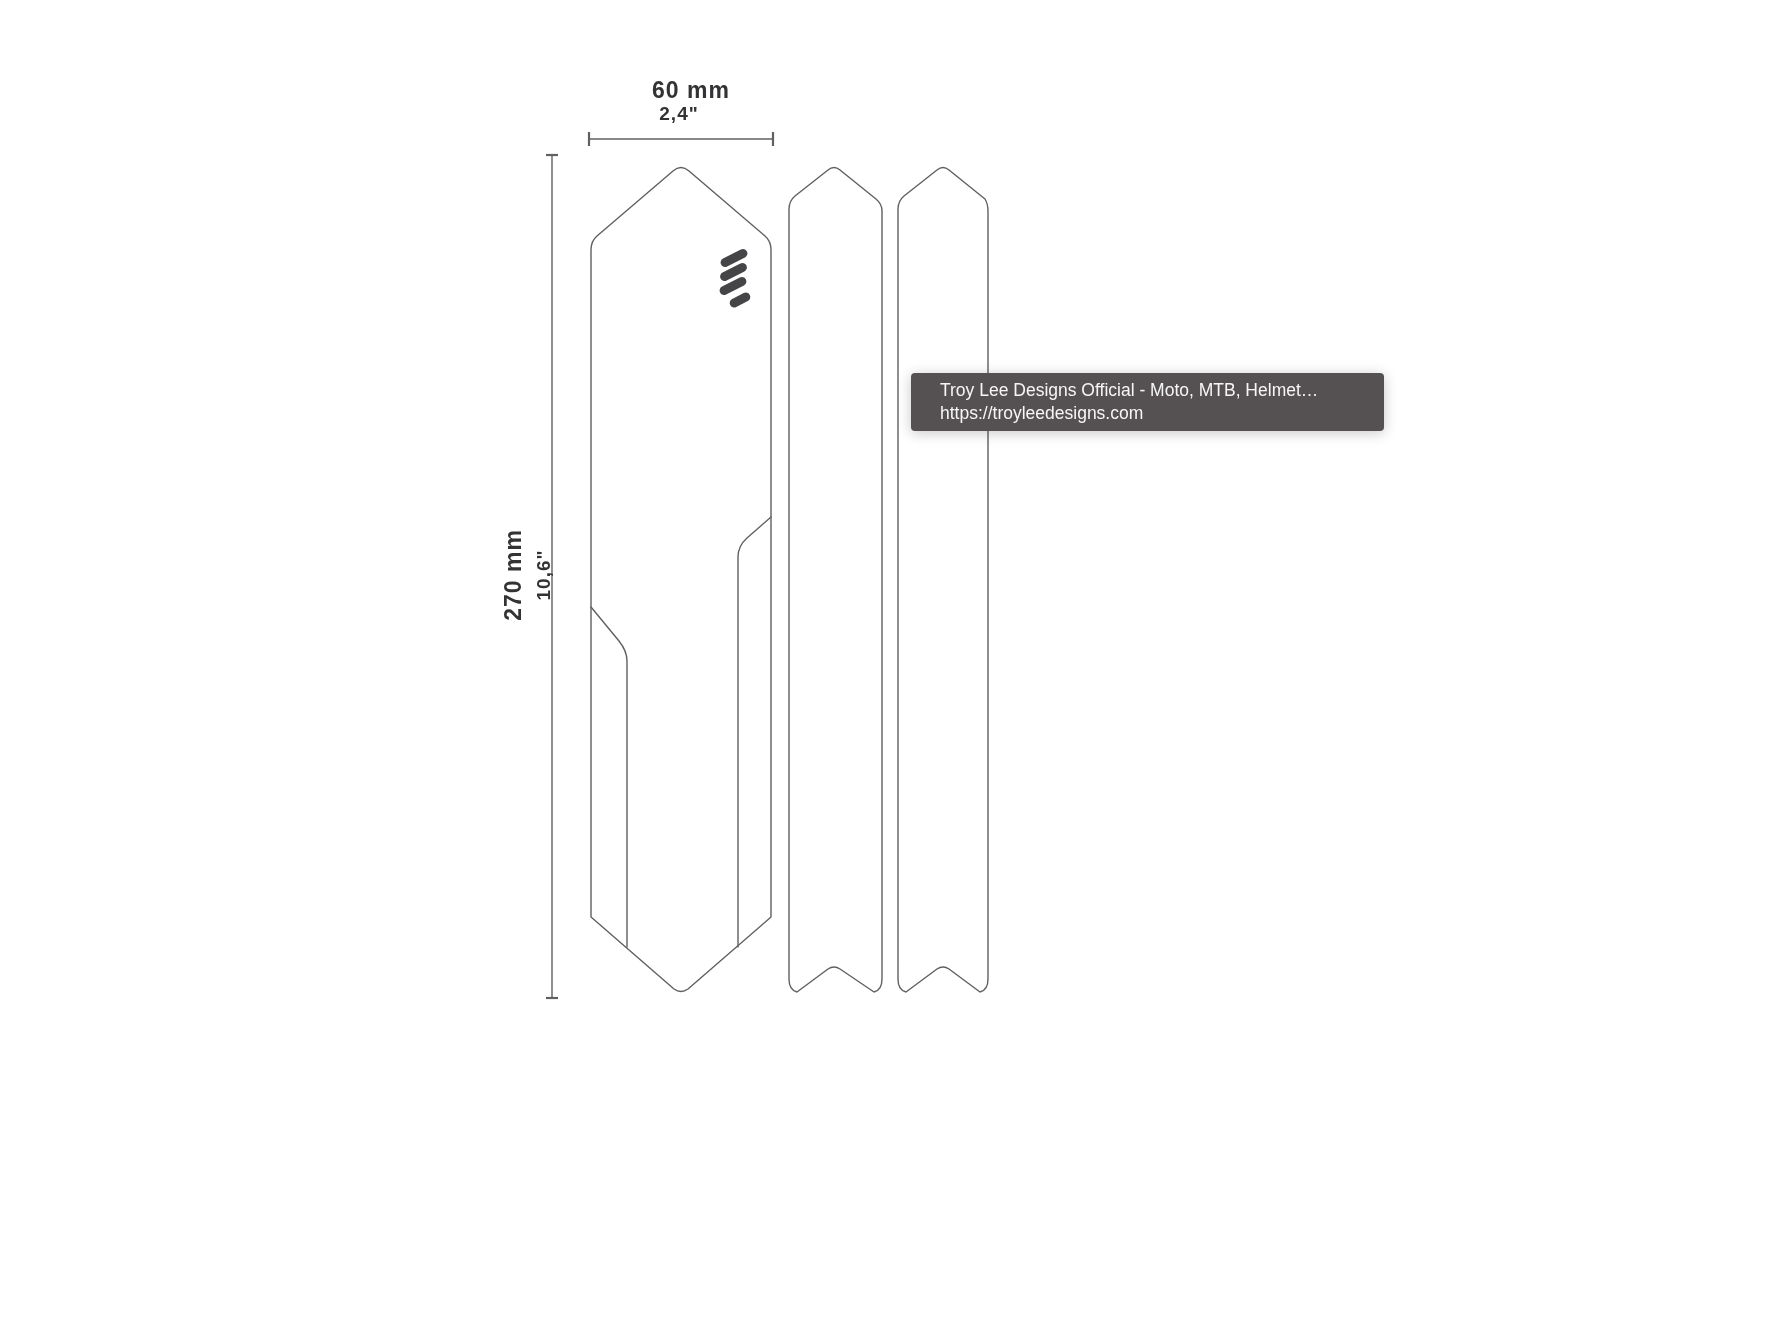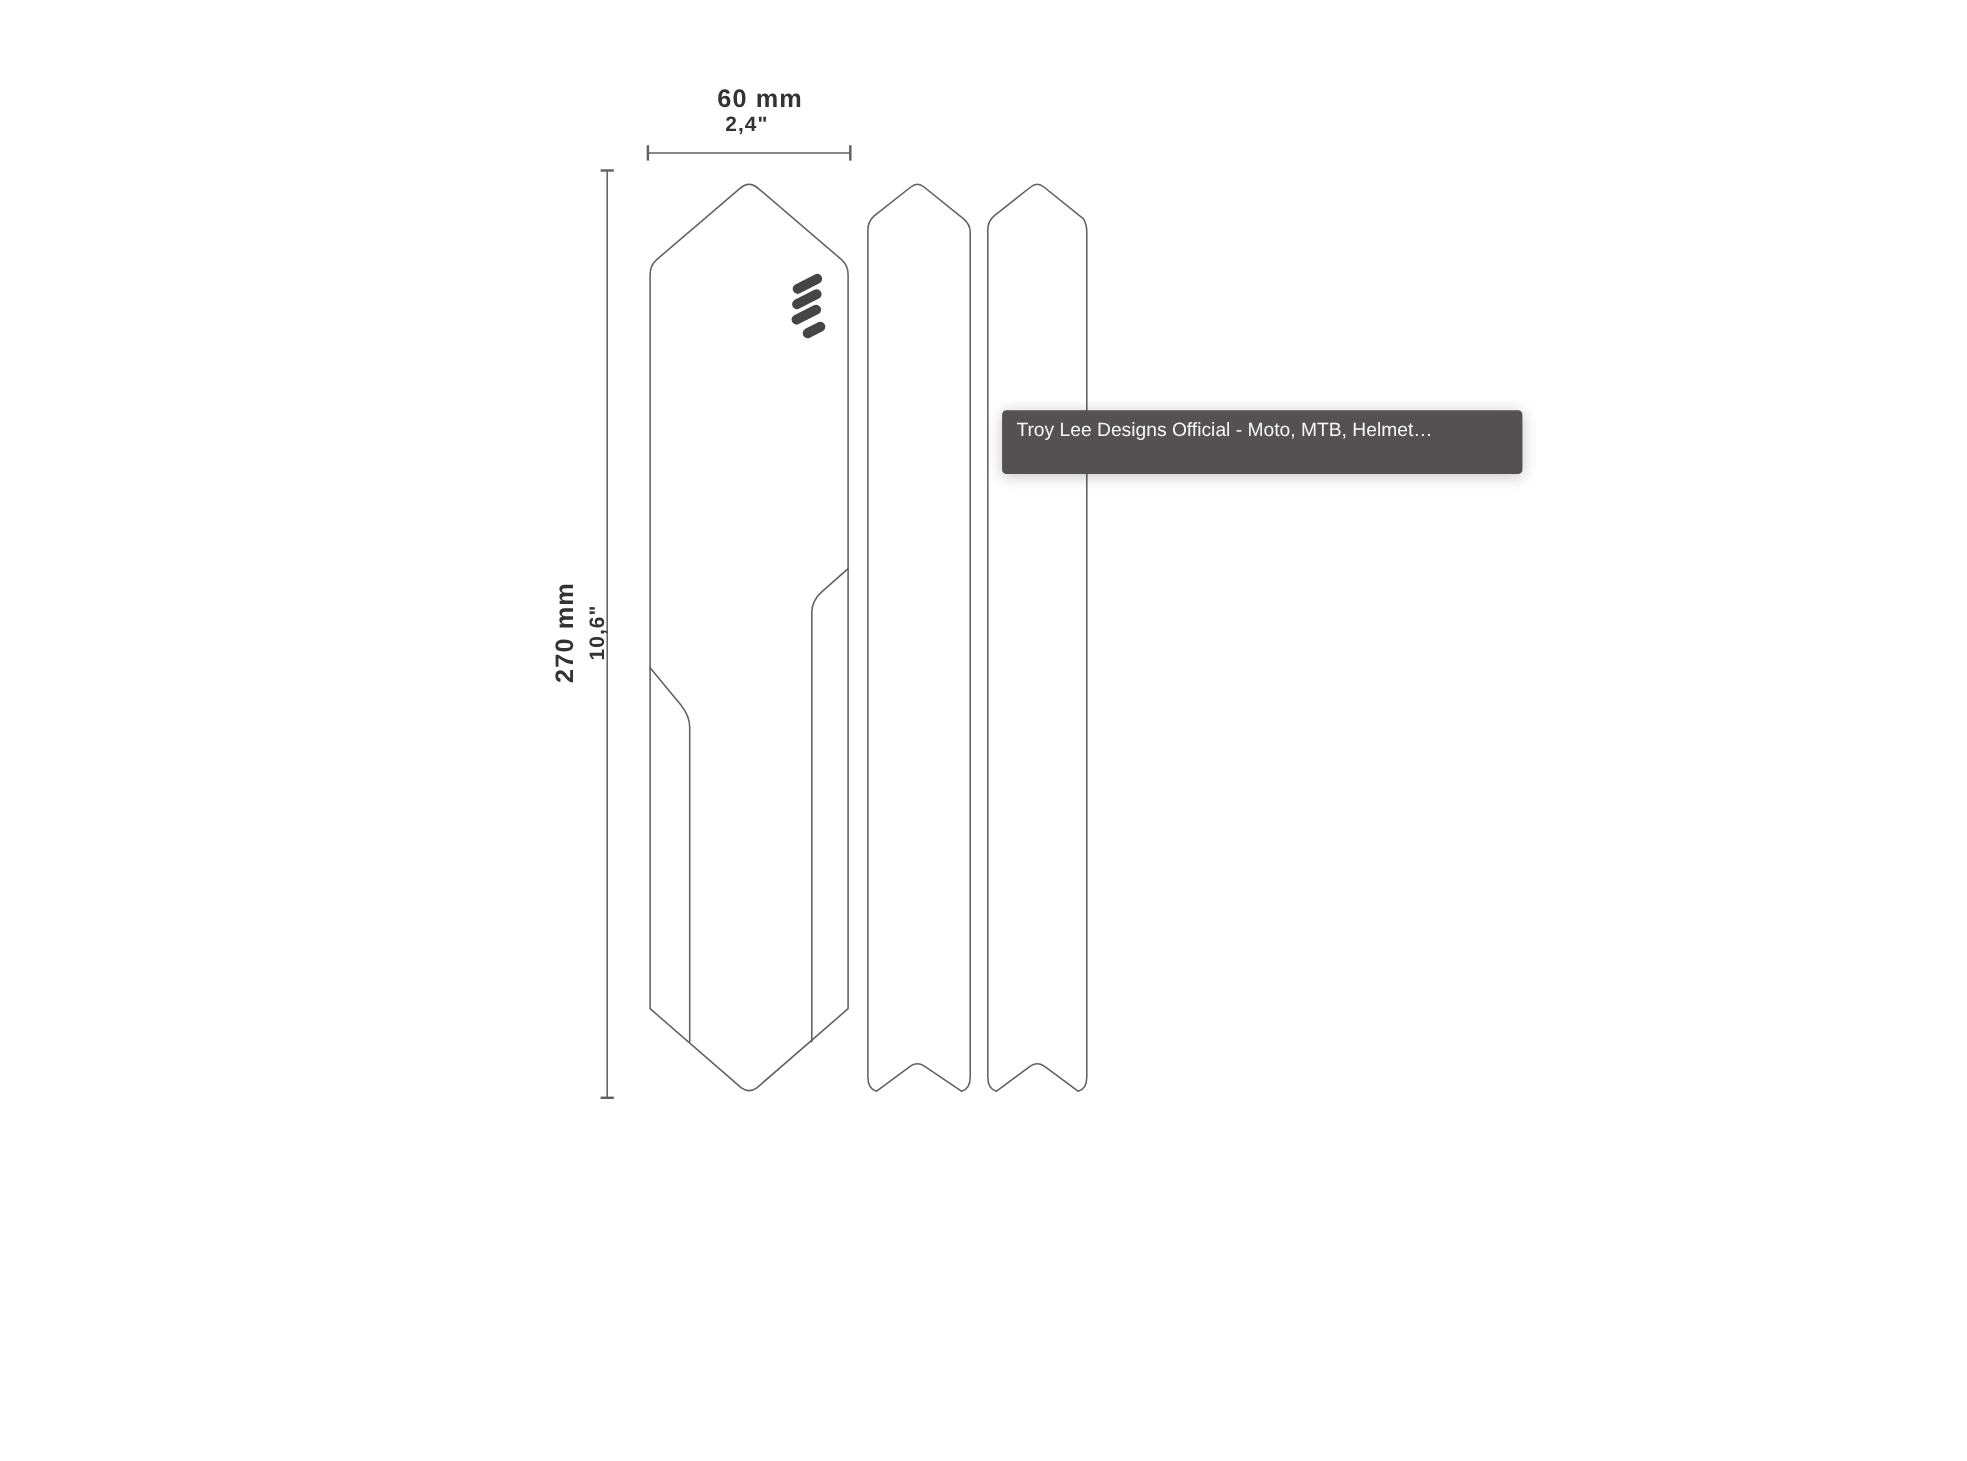--- a/index.html
+++ b/index.html
@@ -57,20 +57,21 @@
     padding:6px 13px;
     box-shadow:0 2px 14px rgba(0,0,0,0.22);
     color:var(--tooltip-text);
     font-size:17.5px;
     line-height:23px;
     overflow:hidden;
   }
   .tooltip .line{
     white-space:nowrap;
     overflow:hidden;
+    margin-left:16px;
   }
 </style>
 </head>
 <body>
 
 <div class="stage">
 
   <svg class="drawing" viewBox="0 0 1788 1328" aria-hidden="true">
 
     <g>
@@ -107,15 +108,16 @@
   </svg>
 
   <div class="dim-label mm" style="left:681px;top:90px;margin-left:10px;">60 mm</div>
   <div class="dim-label inch" style="left:679px;top:114px;">2,4"</div>
 
   <div class="dim-label mm vertical" style="left:513px;top:575px;">270 mm</div>
   <div class="dim-label inch vertical" style="left:544px;top:575px;">10,6"</div>
 
   <div class="tooltip">
     <div class="line">Troy Lee Designs Official - Moto, MTB, Helmet…</div>
+    <div class="line">https://troyleedesigns.com</div>
   </div>
 
 </div>
 
 </body></html>

